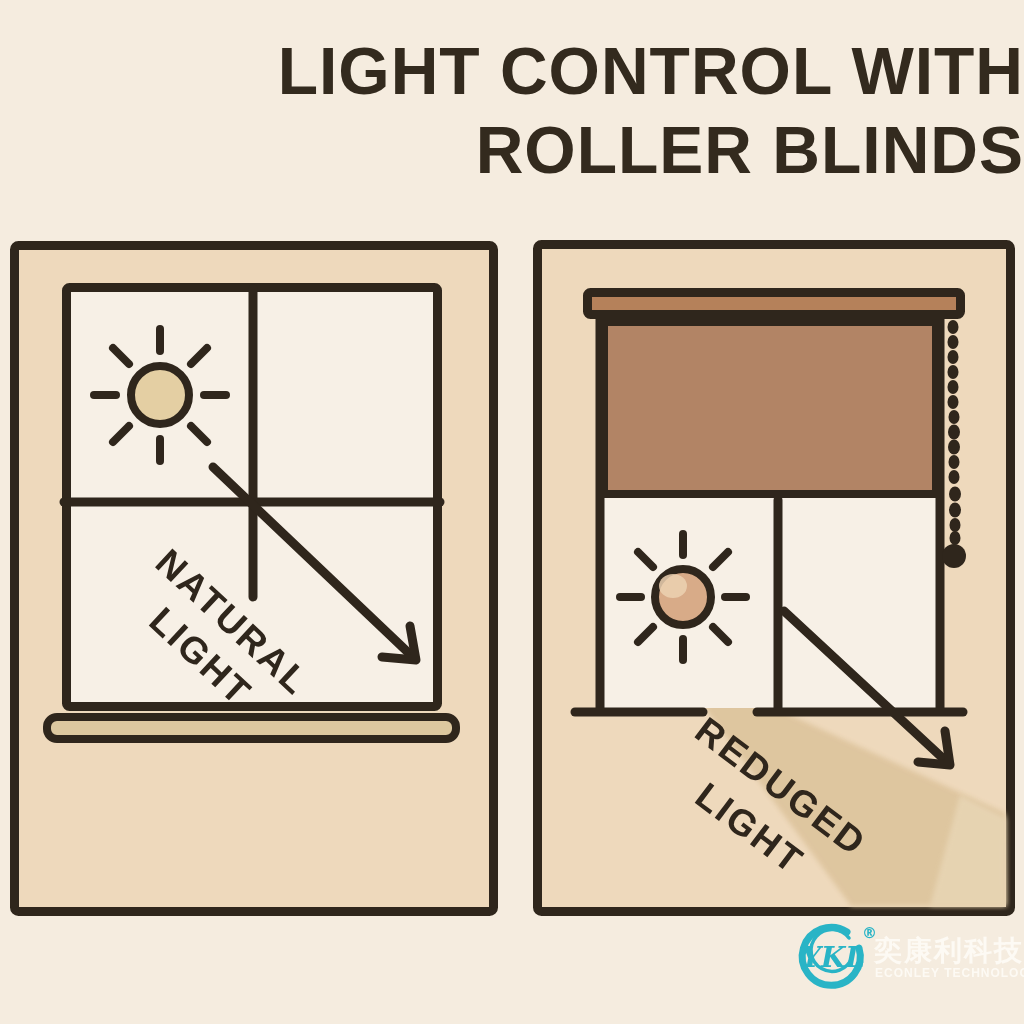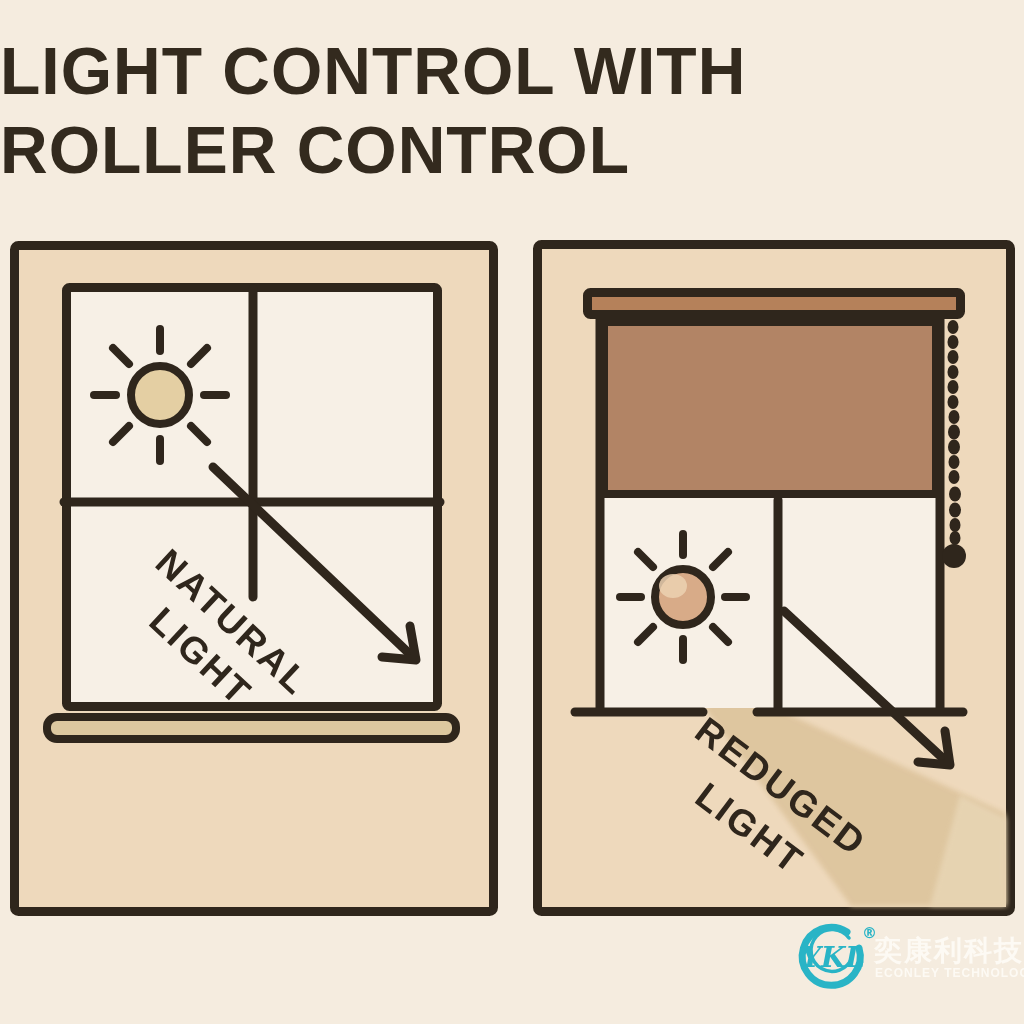--- a/index.html
+++ b/index.html
@@ -10,21 +10,21 @@
   }
   html,body{margin:0;padding:0;}
   body{background:#888;}
   .poster{
     position:relative; width:1024px; height:1024px; margin:0 auto;
     background:var(--bg); overflow:hidden;
     font-family:"Liberation Sans", sans-serif;
   }
   .title{
     position:absolute; left:0; top:32px; width:1024px; margin:0;
-    text-align:left; color:var(--title-ink);
+    text-align:right; color:var(--title-ink);
     font-size:66px; line-height:79px; font-weight:bold; letter-spacing:1px;
   }
   .title span{display:block;}
   .illustration{position:absolute; left:0; top:0;}
   
   .ln{stroke:var(--ink); stroke-width:9; stroke-linecap:round; stroke-linejoin:round; fill:none;}
   .ln8{stroke:var(--ink); stroke-width:8; stroke-linecap:round; fill:none;}
   .panel-box{fill:var(--panel); stroke:var(--ink); stroke-width:9;}
   .pane-box{fill:var(--pane); stroke:var(--ink); stroke-width:9;}
   .pane-fill{fill:var(--pane);}
@@ -45,21 +45,21 @@
   .logo-cn{fill:var(--white); font-family:"DejaVu Sans",sans-serif; font-size:28px; font-weight:bold; letter-spacing:2px;}
   .logo-en{fill:var(--white); font-family:"Liberation Sans",sans-serif; font-size:12px; font-weight:bold; letter-spacing:1px;}
 </style>
 </head>
 <body>
 
 <div class="poster">
 
   <h1 class="title">
     <span>LIGHT CONTROL WITH</span>
-    <span>ROLLER CONTROL</span>
+    <span>ROLLER BLINDS</span>
   </h1>
 
   <svg class="illustration" width="1024" height="1024" viewBox="0 0 1024 1024">
     <defs>
       <filter id="soft" x="-20%" y="-20%" width="140%" height="140%">
         <feGaussianBlur stdDeviation="2.5"></feGaussianBlur>
       </filter>
     </defs>
 
     <g>

